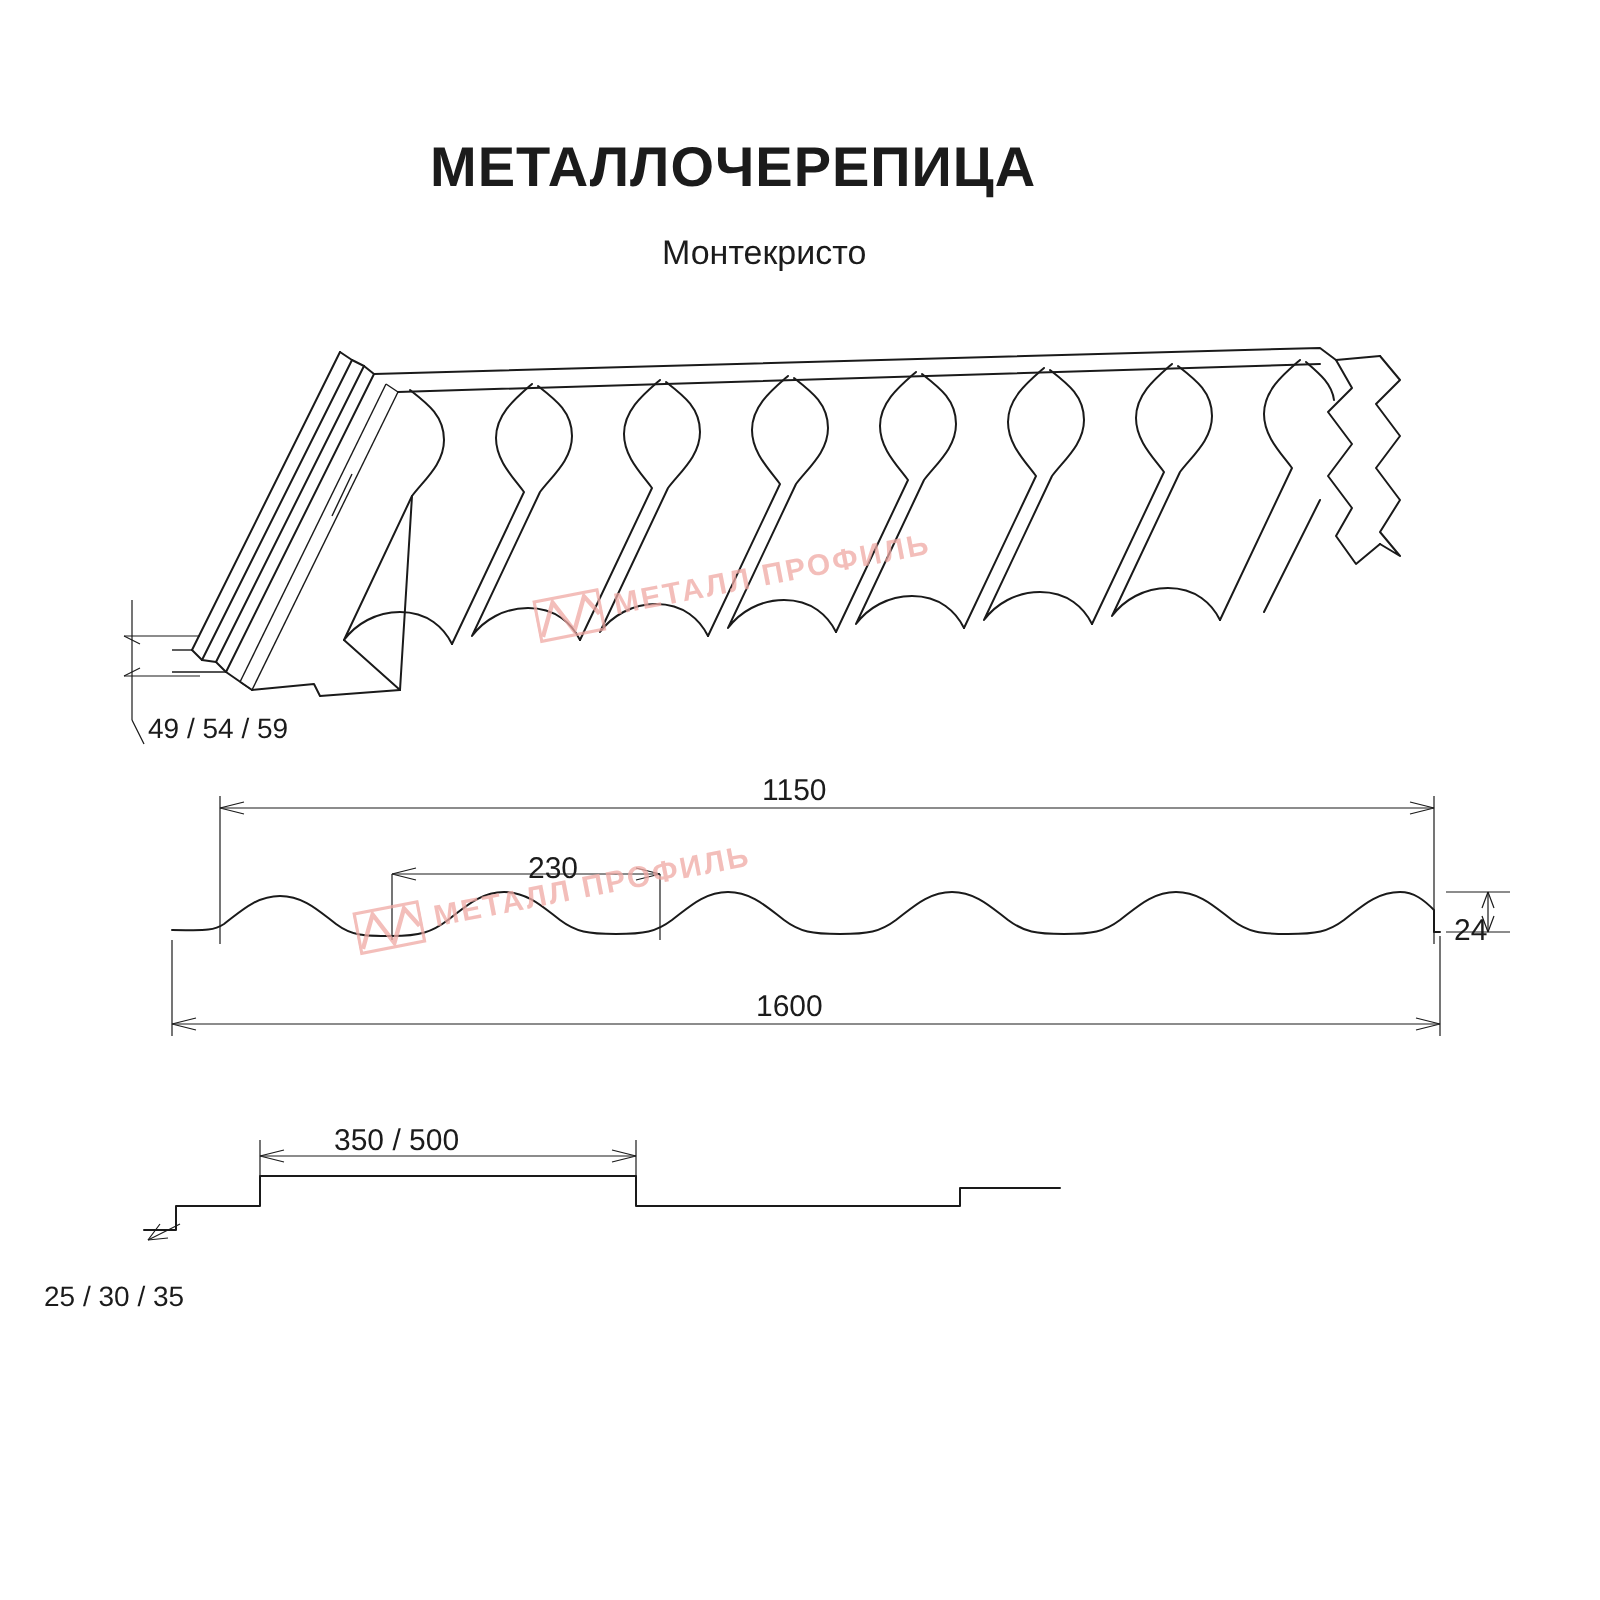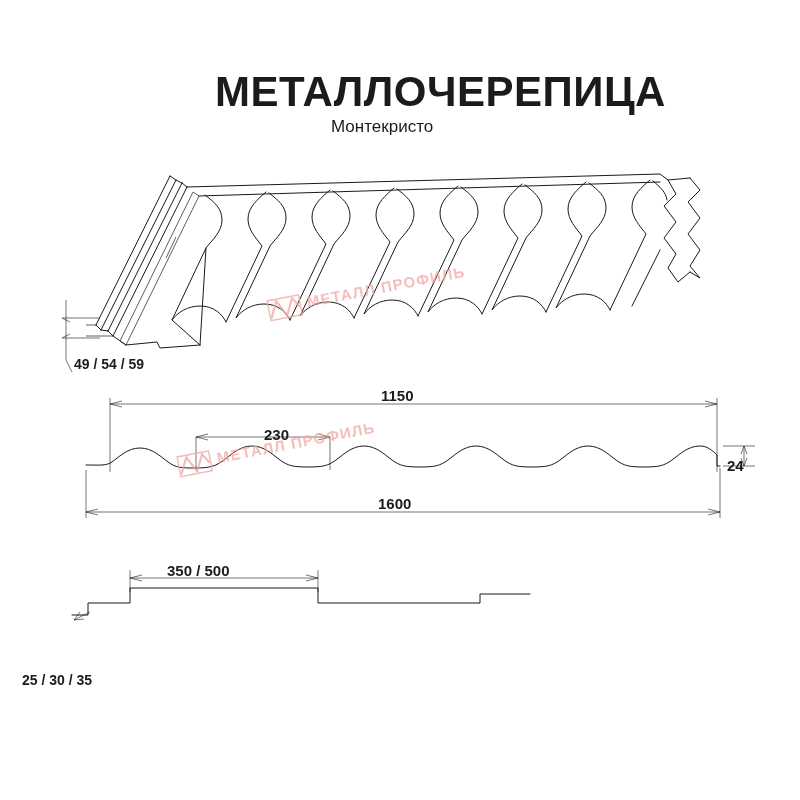--- a/index.html
+++ b/index.html
@@ -11,40 +11,39 @@
     position:relative;
     overflow:hidden;
   }
   #sheet{
     position:absolute;inset:0;
     width:800px;height:800px;
   }
   .title{
     position:absolute;
     left:215px;top:68px;
-    font-size:42px;
+    font-size:28px;
     font-weight:700;
     letter-spacing:0.5px;
     color:#1b1b1b;
     white-space:nowrap;
   }
   .subtitle{
     position:absolute;
     left:331px;top:117px;
     font-size:17px;
     font-weight:400;
     color:#1b1b1b;
     white-space:nowrap;
   }
   .lbl{
     position:absolute;
     font-size:14px;
     color:#1b1b1b;
     white-space:nowrap;
-    font-weight:bold;
   }
   .lbl.big{font-size:15px;text-align:center;}
   .wm{
     position:absolute;
     color:#f0a9a4;
     opacity:.75;
     font-size:15px;
     font-weight:700;
     letter-spacing:1.2px;
     white-space:nowrap;
@@ -204,21 +203,21 @@
 
 <div class="title">МЕТАЛЛОЧЕРЕПИЦА</div>
 <div class="subtitle">Монтекристо</div>
 
 <div class="lbl" style="left:74px;top:356px;">49 / 54 / 59</div>
 <div class="lbl big" style="left:381px;top:387px;">1150</div>
 <div class="lbl big" style="left:248px;top:426px;margin-left:16px;">230</div>
 <div class="lbl big" style="left:727px;top:433px;margin-top:24px;">24</div>
 <div class="lbl big" style="left:378px;top:495px;">1600</div>
 <div class="lbl big" style="left:167px;top:562px;">350 / 500</div>
-<div class="lbl" style="left:22px;top:640px;margin-top:32px;">25 / 30 / 35</div>
+<div class="lbl" style="left:22px;top:640px;">25 / 30 / 35</div>
 
 <div class="wm wm1">
   <svg width="34" height="24" viewBox="0 0 34 24" aria-hidden="true">
     <path d="M2 20 L10 4 L18 20 L26 4 L32 14" fill="none" stroke="#f0a9a4" stroke-width="2.2"></path>
     <rect x="1" y="2" width="32" height="20" fill="none" stroke="#f0a9a4" stroke-width="1.6"></rect>
   </svg><span>МЕТАЛЛ ПРОФИЛЬ</span>
 </div>
 <div class="wm wm2">
   <svg width="34" height="24" viewBox="0 0 34 24" aria-hidden="true">
     <path d="M2 20 L10 4 L18 20 L26 4 L32 14" fill="none" stroke="#f0a9a4" stroke-width="2.2"></path>

